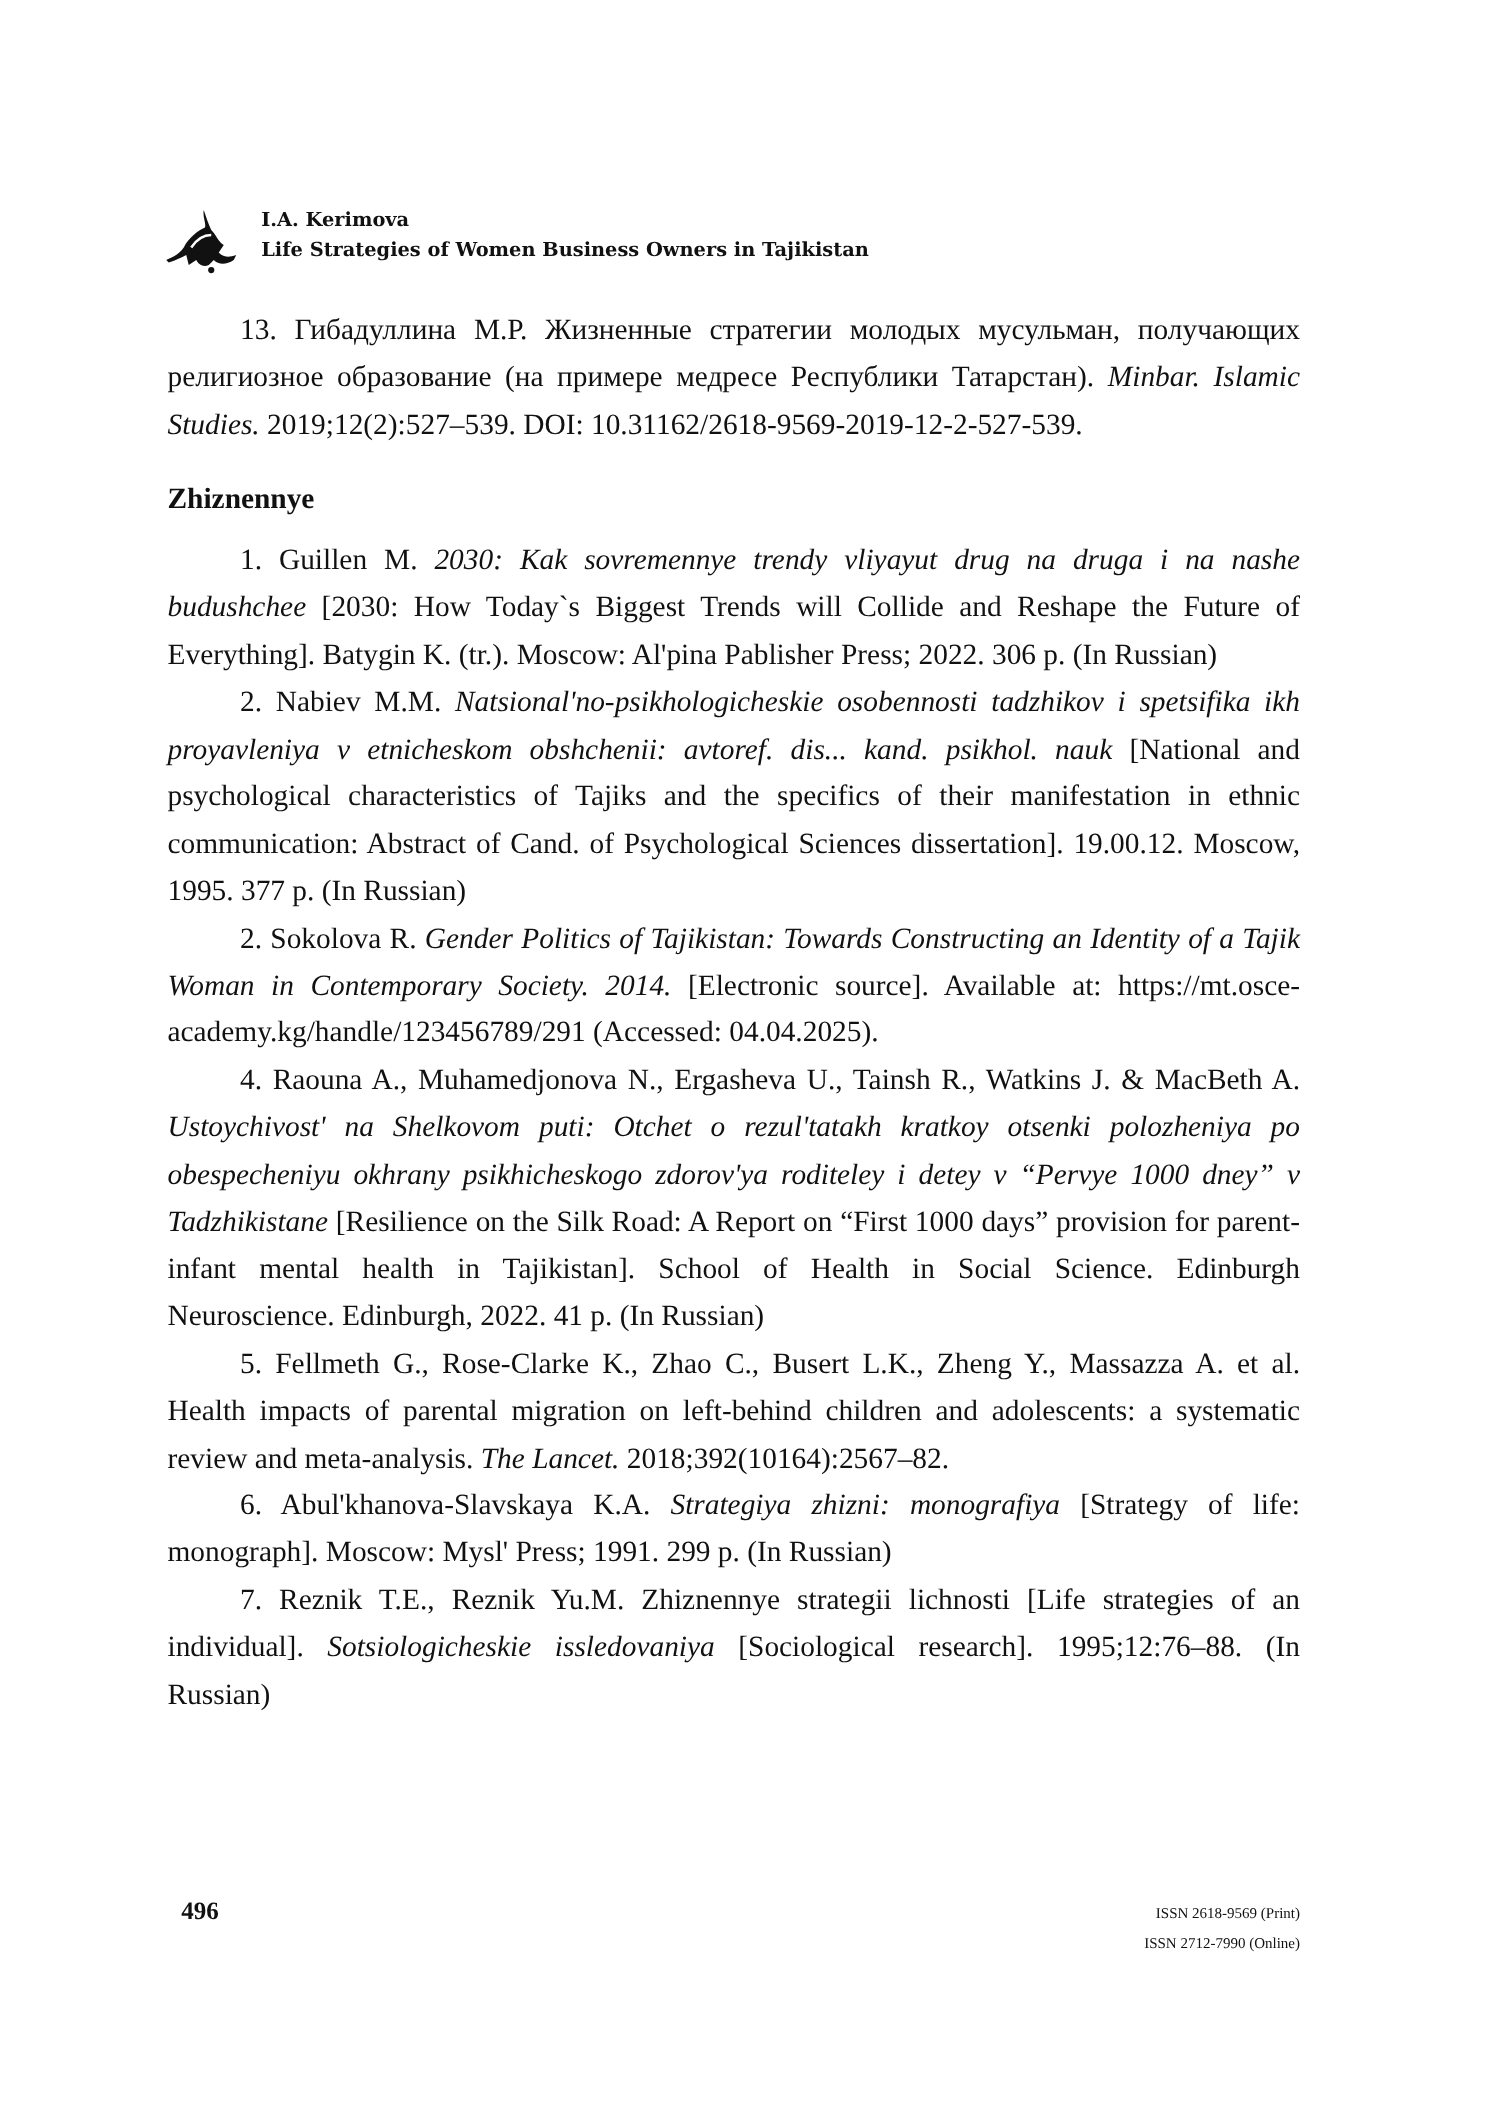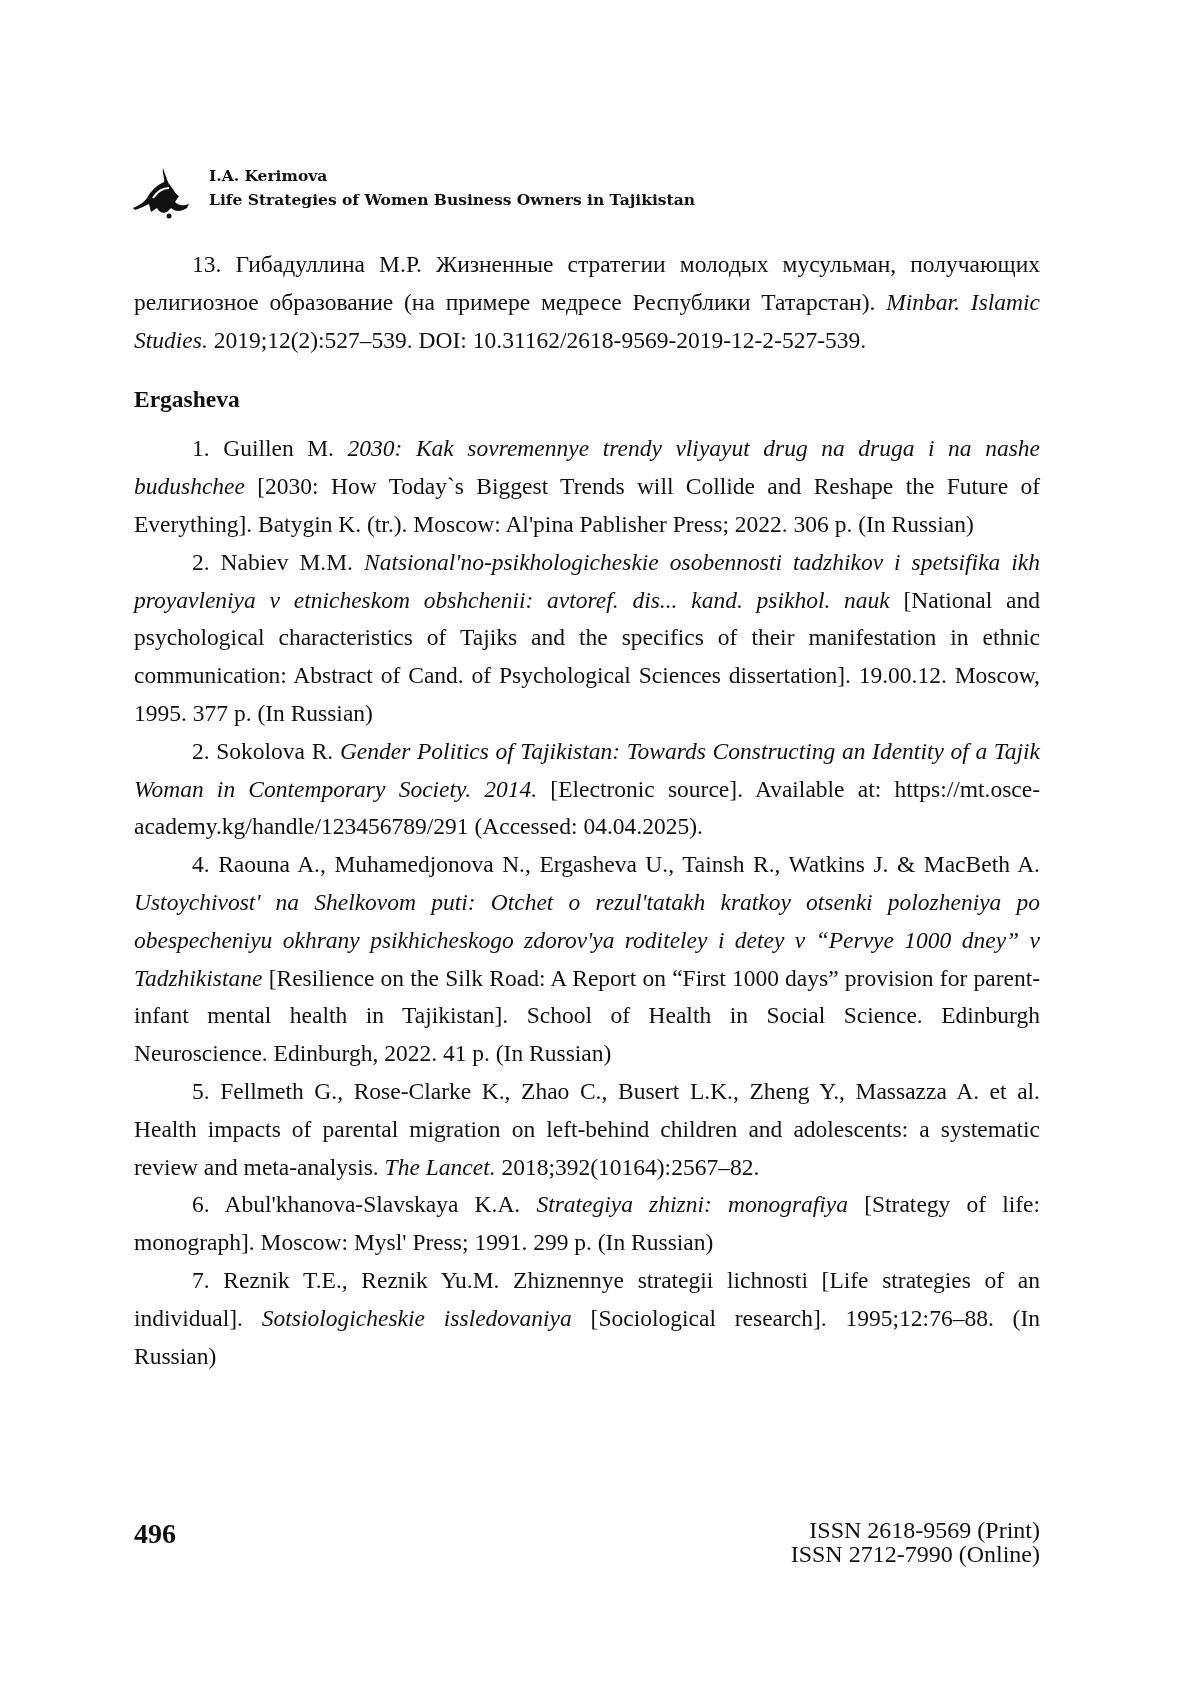--- a/index.html
+++ b/index.html
@@ -9,42 +9,42 @@
   .logo { position: absolute; left: 0; top: 2px; width: 64px; height: 54px; }
   .hdr-text { position: absolute; left: 80px; top: 0; font-size: 15.5px; line-height: 24px; font-weight: bold; }
   .hdr-text .j { font-style: italic; }
   .content { position: absolute; left: 134px; top: 246px; width: 906px;
              font-family: "Liberation Serif", "DejaVu Serif", serif; font-size: 23.5px;
              line-height: 37.8px; text-align: justify; }
   .para { margin: 0; text-indent: 58px; }
   .para i { font-style: italic; }
   h2.refs { font-size: 23.5px; font-weight: bold; margin: 22px 0 12px 0; line-height: 37px; }
   .footer { position: absolute; left: 134px; top: 1518px; width: 906px; font-family: "Liberation Serif", serif; }
-  .pagenum { position: absolute; left: 0; top: 0; font-weight: bold; font-size: 28px; }
-  .issn { position: absolute; right: 0; top: 0; text-align: right; font-size: 24px; line-height: 24px; }
+  .pagenum { position: absolute; left: 11px; top: 0; font-weight: bold; font-size: 20px; }
+  .issn { position: absolute; right: 0; top: 0; text-align: right; font-size: 12px; line-height: 24px; }
 </style>
 </head>
 <body>
 
 <div class="header">
   <svg class="logo" viewBox="0 0 64 54">
     <path d="M34 2 C33 8 36 12 35 16 C30 18 22 24 18 32 C14 38 8 40 4 42 L6 44 C12 42 16 40 20 38 L22 46 L28 42 C30 46 34 48 38 46 L42 42 C46 46 52 46 58 42 L60 38 C54 40 50 40 46 36 L50 30 C46 28 44 22 40 18 C38 14 36 8 34 2 Z" fill="#111"></path>
     <path d="M24 32 C28 26 34 22 40 22" stroke="#fff" stroke-width="2" fill="none"></path>
     <circle cx="40" cy="50" r="2.5" fill="#111"></circle>
   </svg>
   <div class="hdr-text">
     <div>I.A. Kerimova</div>
     <div>Life Strategies of Women Business Owners in Tajikistan</div>
   </div>
 </div>
 
 <div class="content">
   <p class="para"><span>13. Гибадуллина М.Р. Жизненные стратегии молодых мусульман, получающих религиозное образование (на примере медресе Республики Татарстан). </span><i>Minbar. Islamic Studies.</i><span> 2019;12(2):527–539. DOI: 10.31162/2618-9569-2019-12-2-527-539.</span></p>
 
-  <h2 class="refs">Ergasheva</h2>
+  <h2 class="refs">Zhiznennye</h2>
 
   <p class="para"><span>1. Guillen M. </span><i>2030: Kak sovremennye trendy vliyayut drug na druga i na nashe budushchee</i><span> [2030: How Today`s Biggest Trends will Collide and Reshape the Future of Everything]. Batygin K. (tr.). Moscow: Al'pina Pablisher Press; 2022. 306 p. (In Russian)</span></p>
   <p class="para"><span>2. Nabiev M.M. </span><i>Natsional'no-psikhologicheskie osobennosti tadzhikov i spetsifika ikh proyavleniya v etnicheskom obshchenii: avtoref. dis... kand. psikhol. nauk</i><span> [National and psychological characteristics of Tajiks and the specifics of their manifestation in ethnic communication: Abstract of Cand. of Psychological Sciences dissertation]. 19.00.12. Moscow, 1995. 377 p. (In Russian)</span></p>
   <p class="para"><span>2. Sokolova R. </span><i>Gender Politics of Tajikistan: Towards Constructing an Identity of a Tajik Woman in Contemporary Society. 2014.</i><span> [Electronic source]. Available at: https://mt.osce-academy.kg/handle/123456789/291 (Accessed: 04.04.2025).</span></p>
   <p class="para"><span>4. Raouna A., Muhamedjonova N., Ergasheva U., Tainsh R., Watkins J. &amp; MacBeth A. </span><i>Ustoychivost' na Shelkovom puti: Otchet o rezul'tatakh kratkoy otsenki polozheniya po obespecheniyu okhrany psikhicheskogo zdorov'ya roditeley i detey v “Pervye 1000 dney” v Tadzhikistane</i><span> [Resilience on the Silk Road: A Report on “First 1000 days” provision for parent-infant mental health in Tajikistan]. School of Health in Social Science. Edinburgh Neuroscience. Edinburgh, 2022. 41 p. (In Russian)</span></p>
   <p class="para"><span>5. Fellmeth G., Rose-Clarke K., Zhao C., Busert L.K., Zheng Y., Massazza A. et al. Health impacts of parental migration on left-behind children and adolescents: a systematic review and meta-analysis. </span><i>The Lancet.</i><span> 2018;392(10164):2567–82.</span></p>
   <p class="para"><span>6. Abul'khanova-Slavskaya K.A. </span><i>Strategiya zhizni: monografiya</i><span> [Strategy of life: monograph]. Moscow: Mysl' Press; 1991. 299 p. (In Russian)</span></p>
   <p class="para"><span>7. Reznik T.E., Reznik Yu.M. Zhiznennye strategii lichnosti [Life strategies of an individual]. </span><i>Sotsiologicheskie issledovaniya</i><span> [Sociological research]. 1995;12:76–88. (In Russian)</span></p>
 </div>
 

